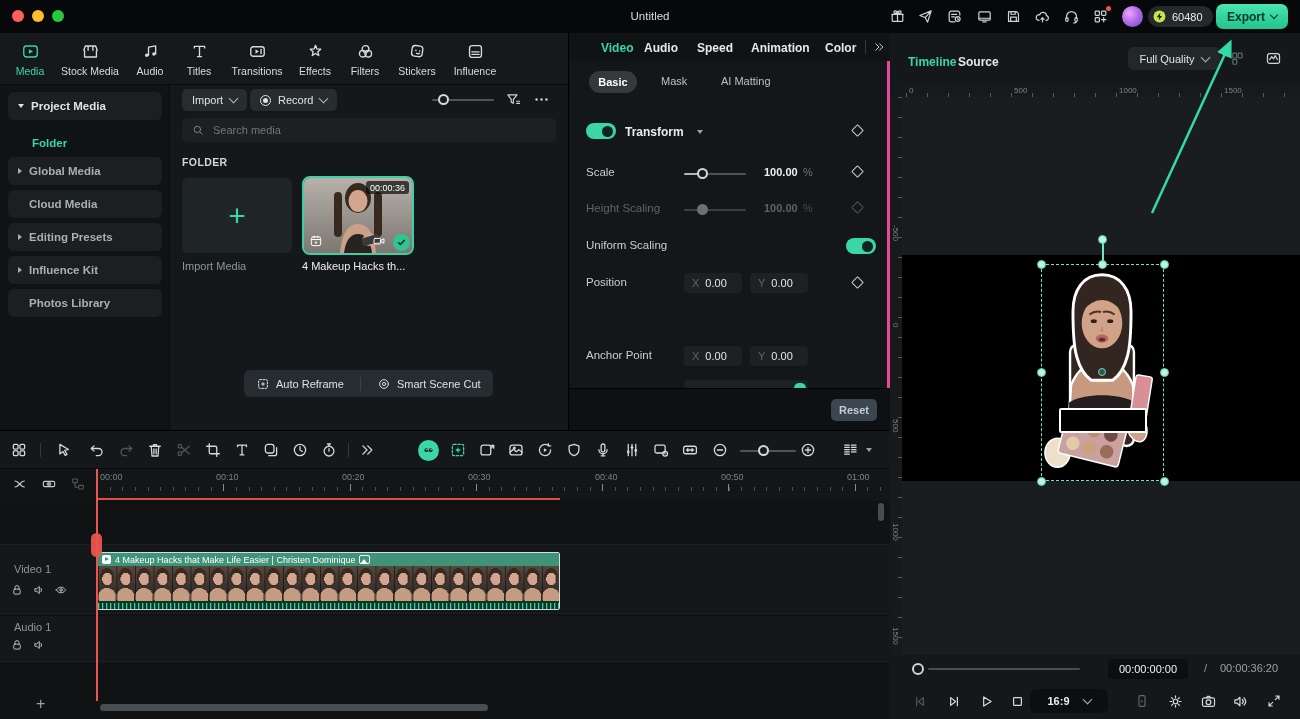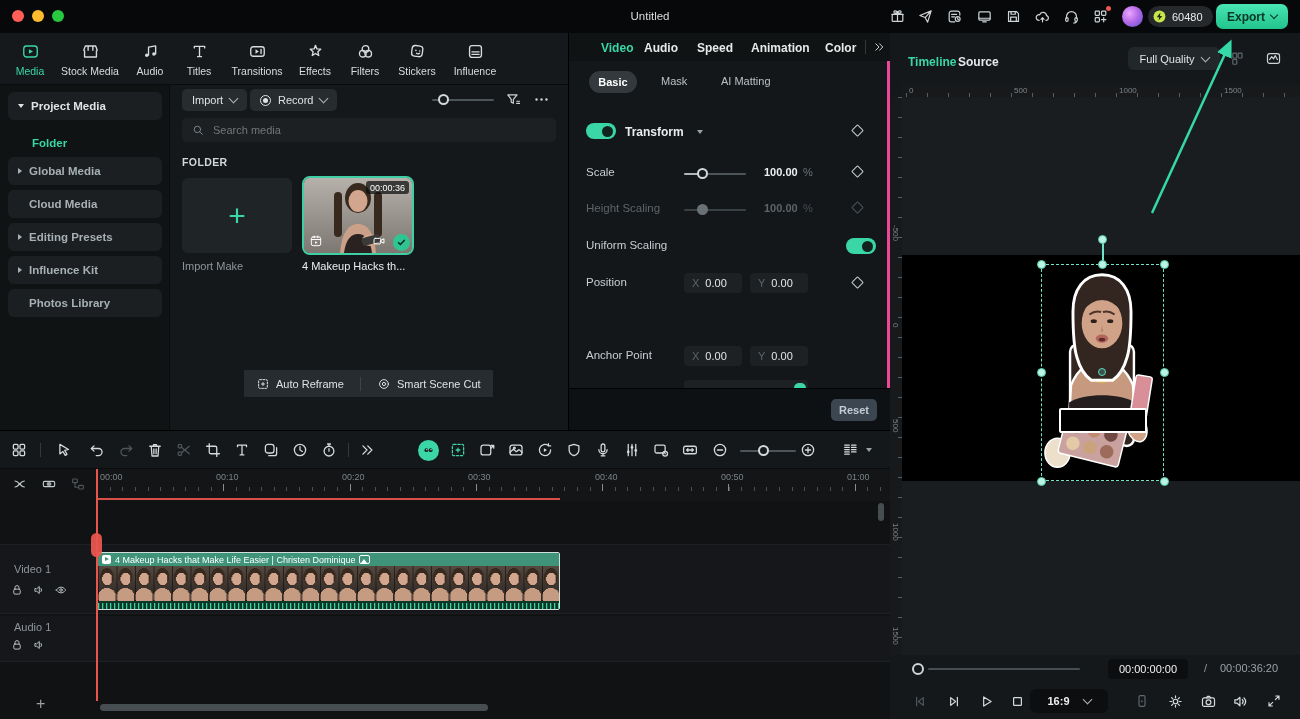--- a/index.html
+++ b/index.html
@@ -535,21 +535,21 @@
             </svg>
           </span>
         <input style="flex: 1 1 0%; background: transparent; color: rgb(212, 217, 219); font-size: 11px; font-family: &quot;Liberation Sans&quot;, sans-serif;" placeholder="Search media">
       </div>
 
       <div class="abs" style="left:12px;top:71px;font-weight:bold;font-size:10.5px;letter-spacing:.4px;color:#d2d7d9">FOLDER</div>
 
       <div class="abs" style="left:12px;top:93px;width:110px;height:75px;background:#1f2426;border-radius:6px;display:flex;align-items:center;justify-content:center">
         <span style="color:#3ad6a6;font-size:30px;font-weight:300;line-height:1">+</span>
       </div>
-      <div class="abs" style="left:12px;top:175px;width:110px;color:#8d969b">Import Make</div>
+      <div class="abs" style="left:12px;top:175px;width:110px;color:#8d969b">Import Media</div>
 
       <div class="abs" style="left:132px;top:91px;width:112px;height:79px;border:2px solid #3ed0a4;border-radius:8px;background:#0c0d0e;overflow:hidden">
         <svg width="108" height="75" viewBox="0 0 108 75" style="display:block">
           <rect width="108" height="75" fill="#9a948e"></rect>
           <rect width="108" height="75" fill="url(#tg)"></rect>
           <defs>
               <linearGradient id="tg" x1="0" y1="0" x2="0" y2="1">
                 <stop offset="0" stop-color="#b7b1ab"></stop>
                 <stop offset="1" stop-color="#7d7772"></stop>
               </linearGradient>
@@ -576,21 +576,21 @@
           </span>
         <span style="position:absolute;right:2px;bottom:2px;width:17px;height:17px;border-radius:50%;background:#2fc592;display:flex;align-items:center;justify-content:center">
           <svg width="11" height="11" viewBox="0 0 24 24" style="stroke:#0b2b20;stroke-width:3.4;fill:none;stroke-linecap:round;stroke-linejoin:round">
               <use href="#i-ck"></use>
               <path d="M5.5 12.5l4 4 8.5-9"></path>
             </svg>
         </span>
       </div>
       <div class="abs" style="left:132px;top:175px;width:120px;color:#eceeef;white-space:nowrap;overflow:hidden">4 Makeup Hacks th...</div>
 
-      <div class="abs" style="left:74px;top:285px;height:27px;background:#272c30;border-radius:1px;display:flex;align-items:center;padding:0 12px;gap:16px">
+      <div class="abs" style="left:74px;top:285px;height:27px;background:#272c30;border-radius:6px;display:flex;align-items:center;padding:0 12px;gap:16px">
         <span class="seg" style="position:static;display:inline-flex;gap:6px;color:#dde1e3">
           <span>
               <svg class="ic" width="14" height="14">
                 <use href="#i-reframe"></use>
               </svg>
             </span>
           <span>Auto Reframe</span>
         </span>
         <span style="width:1px;height:14px;background:#3d4348"></span>
         <span class="seg" style="position:static;display:inline-flex;gap:6px;color:#dde1e3">

